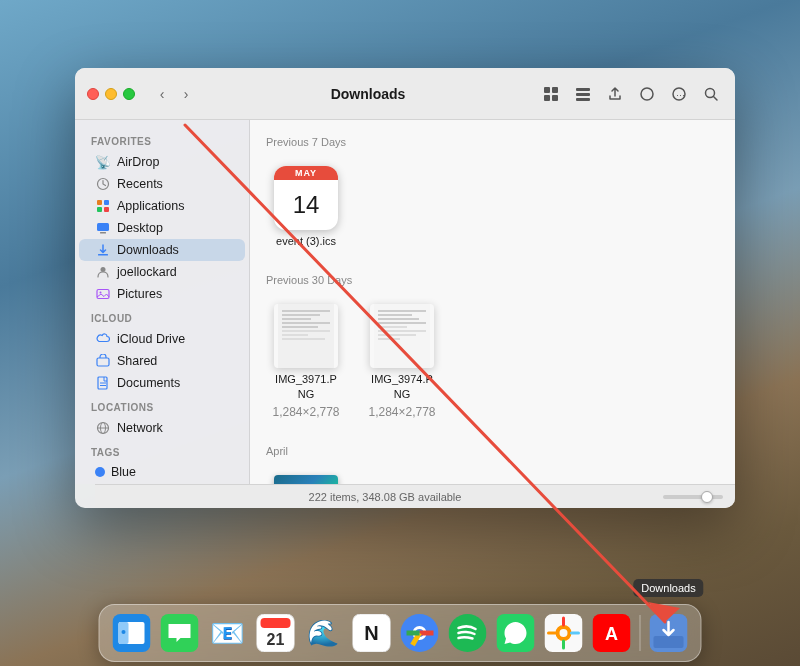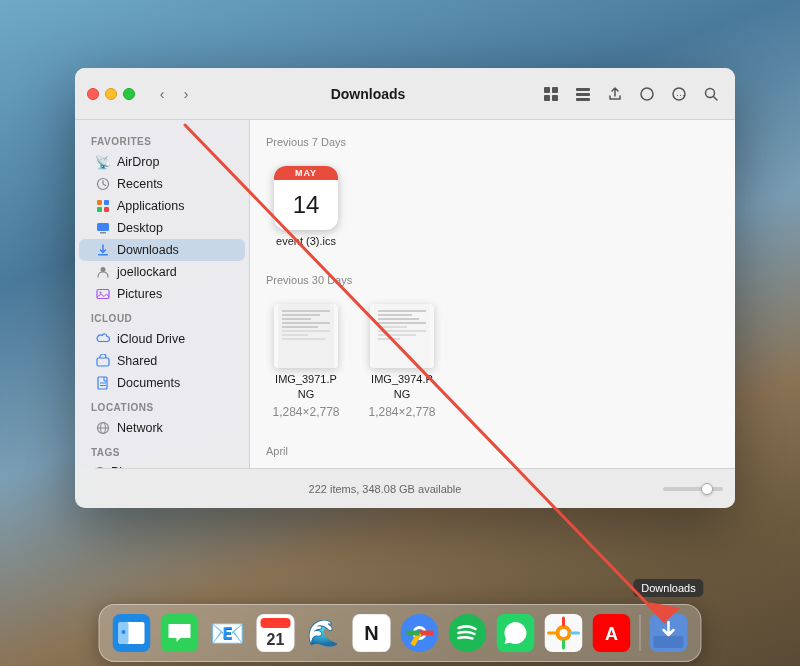--- a/index.html
+++ b/index.html
@@ -252,21 +252,21 @@
     }
 
     .file-meta {
       font-size: 12px;
       color: #888;
       text-align: center;
     }
 
     
     .status-bar {
-      height: 40px;
+      height: 24px;
       background: rgba(235, 235, 235, 0.9);
       border-top: 1px solid rgba(0,0,0,0.1);
       display: flex;
       align-items: center;
       justify-content: center;
       padding: 0 12px;
       flex-shrink: 0;
       margin-left: 20px;
     }
 

